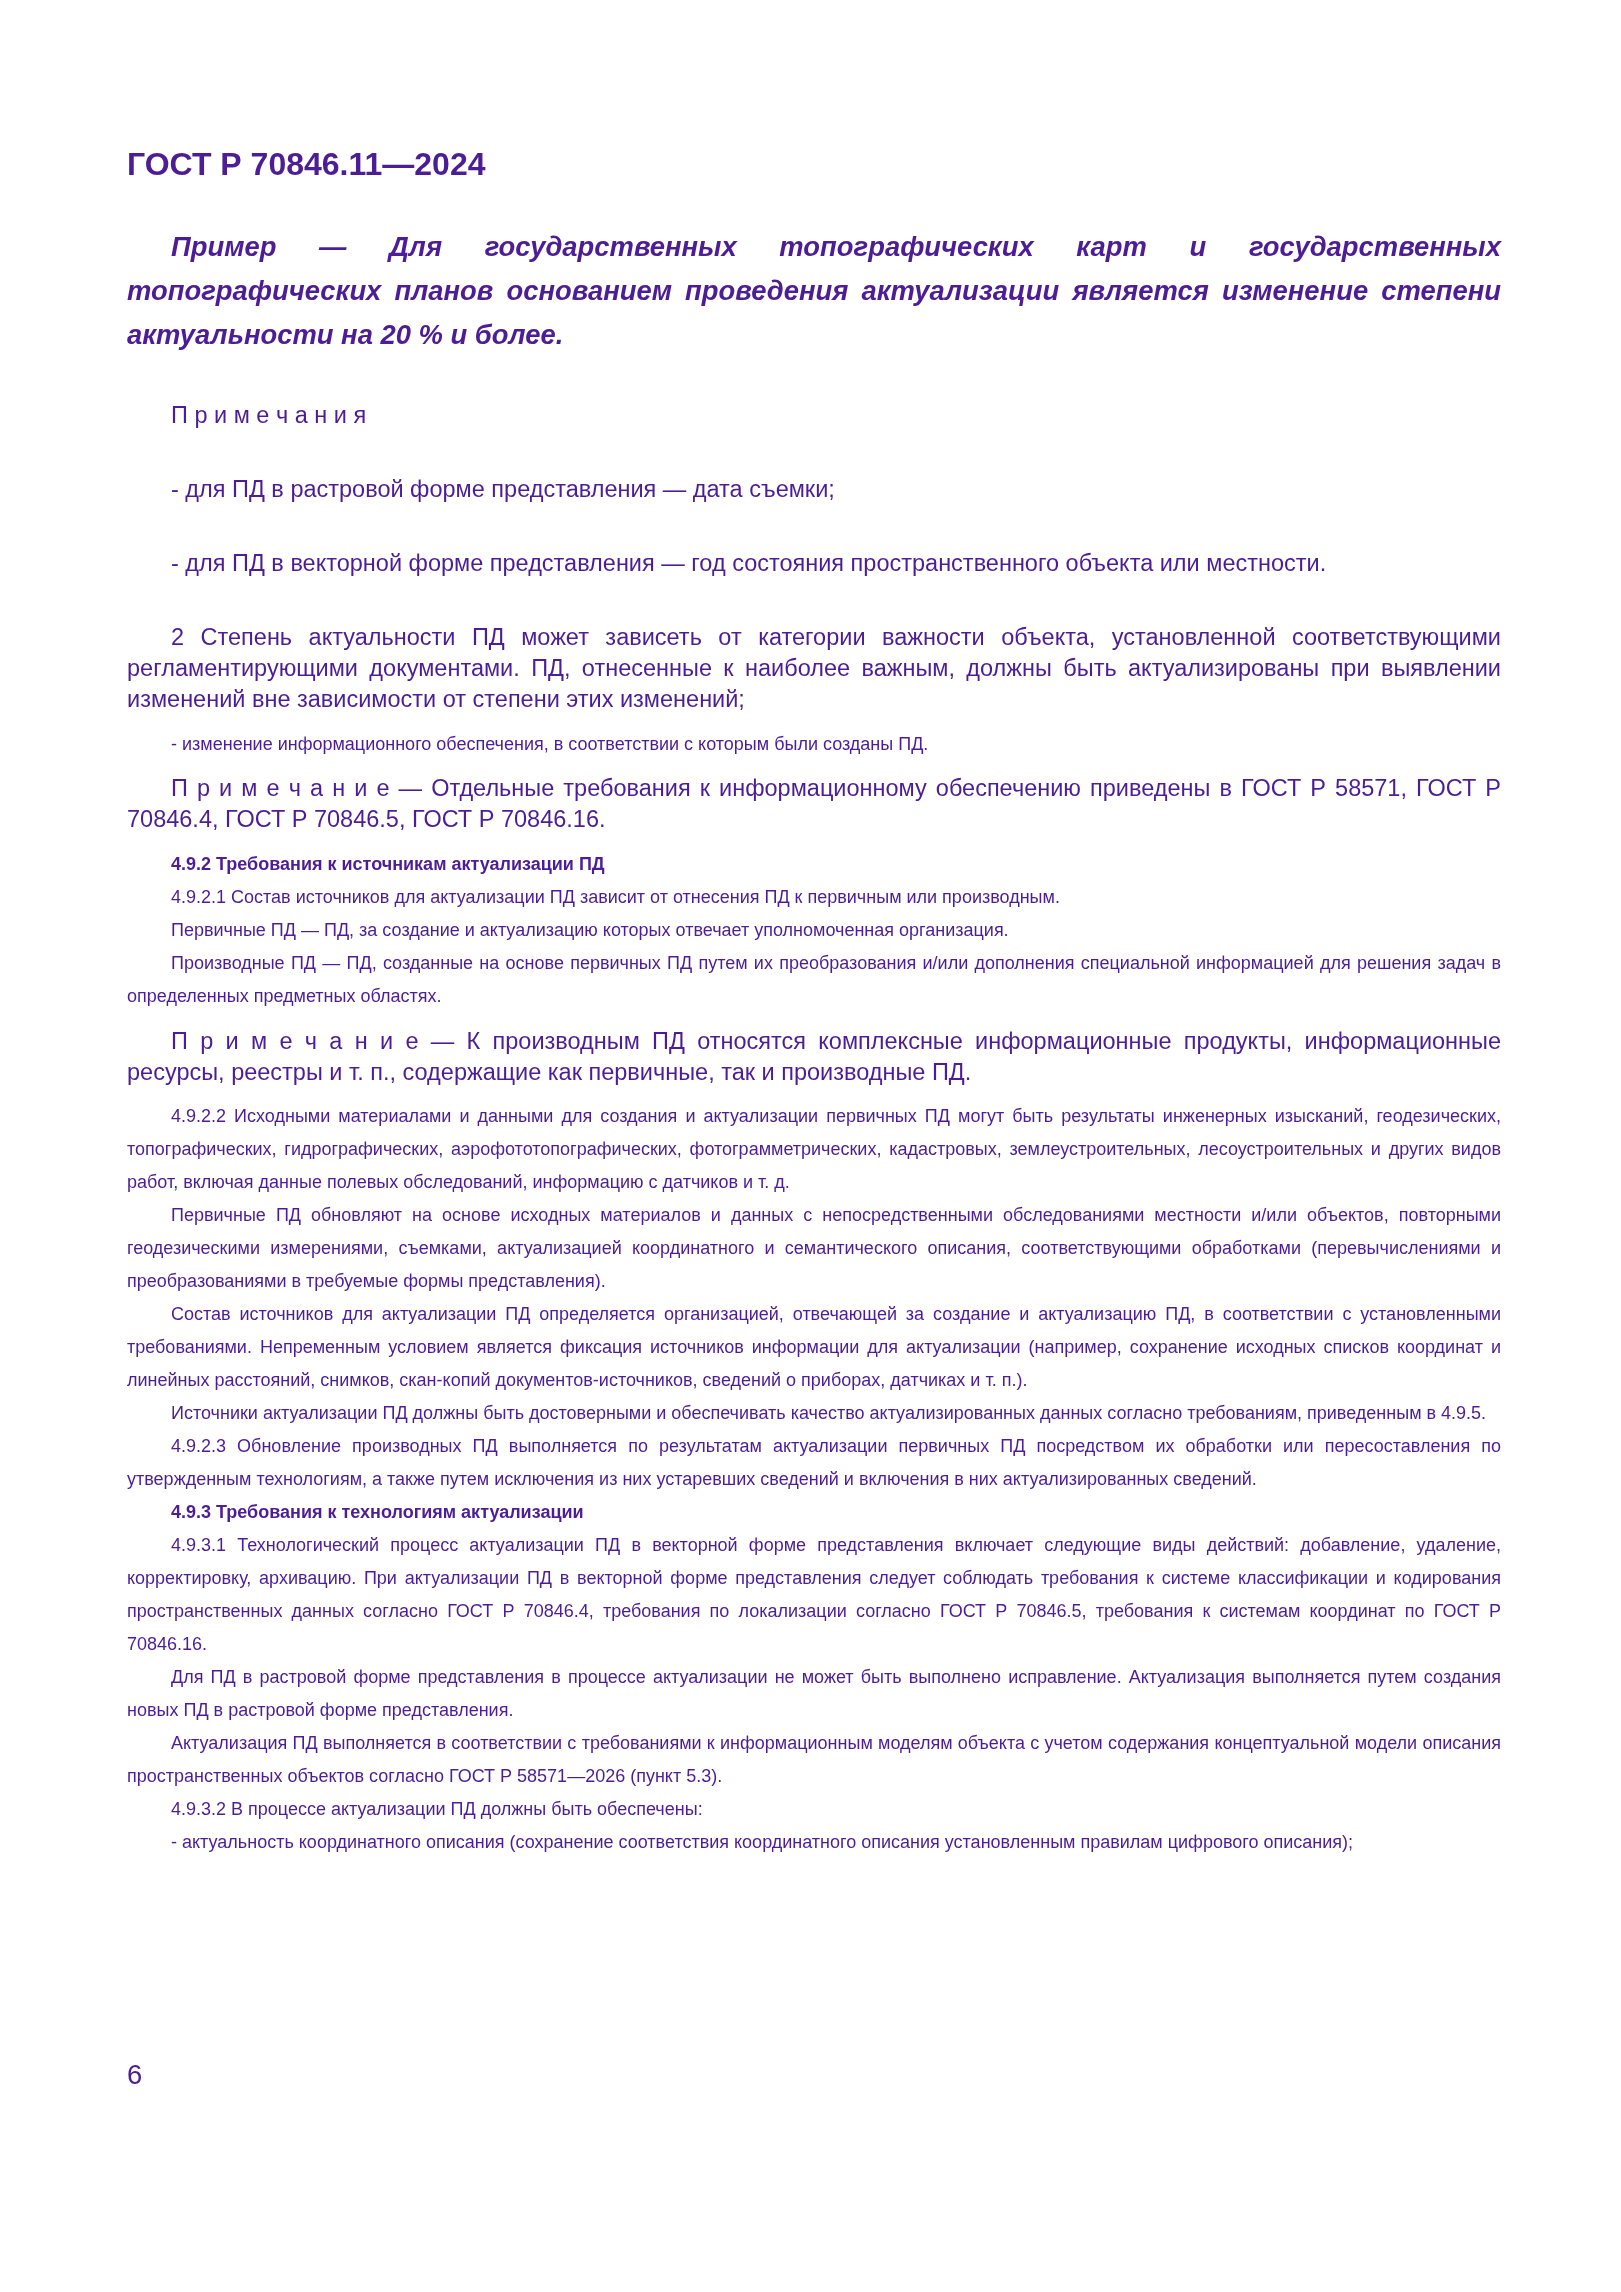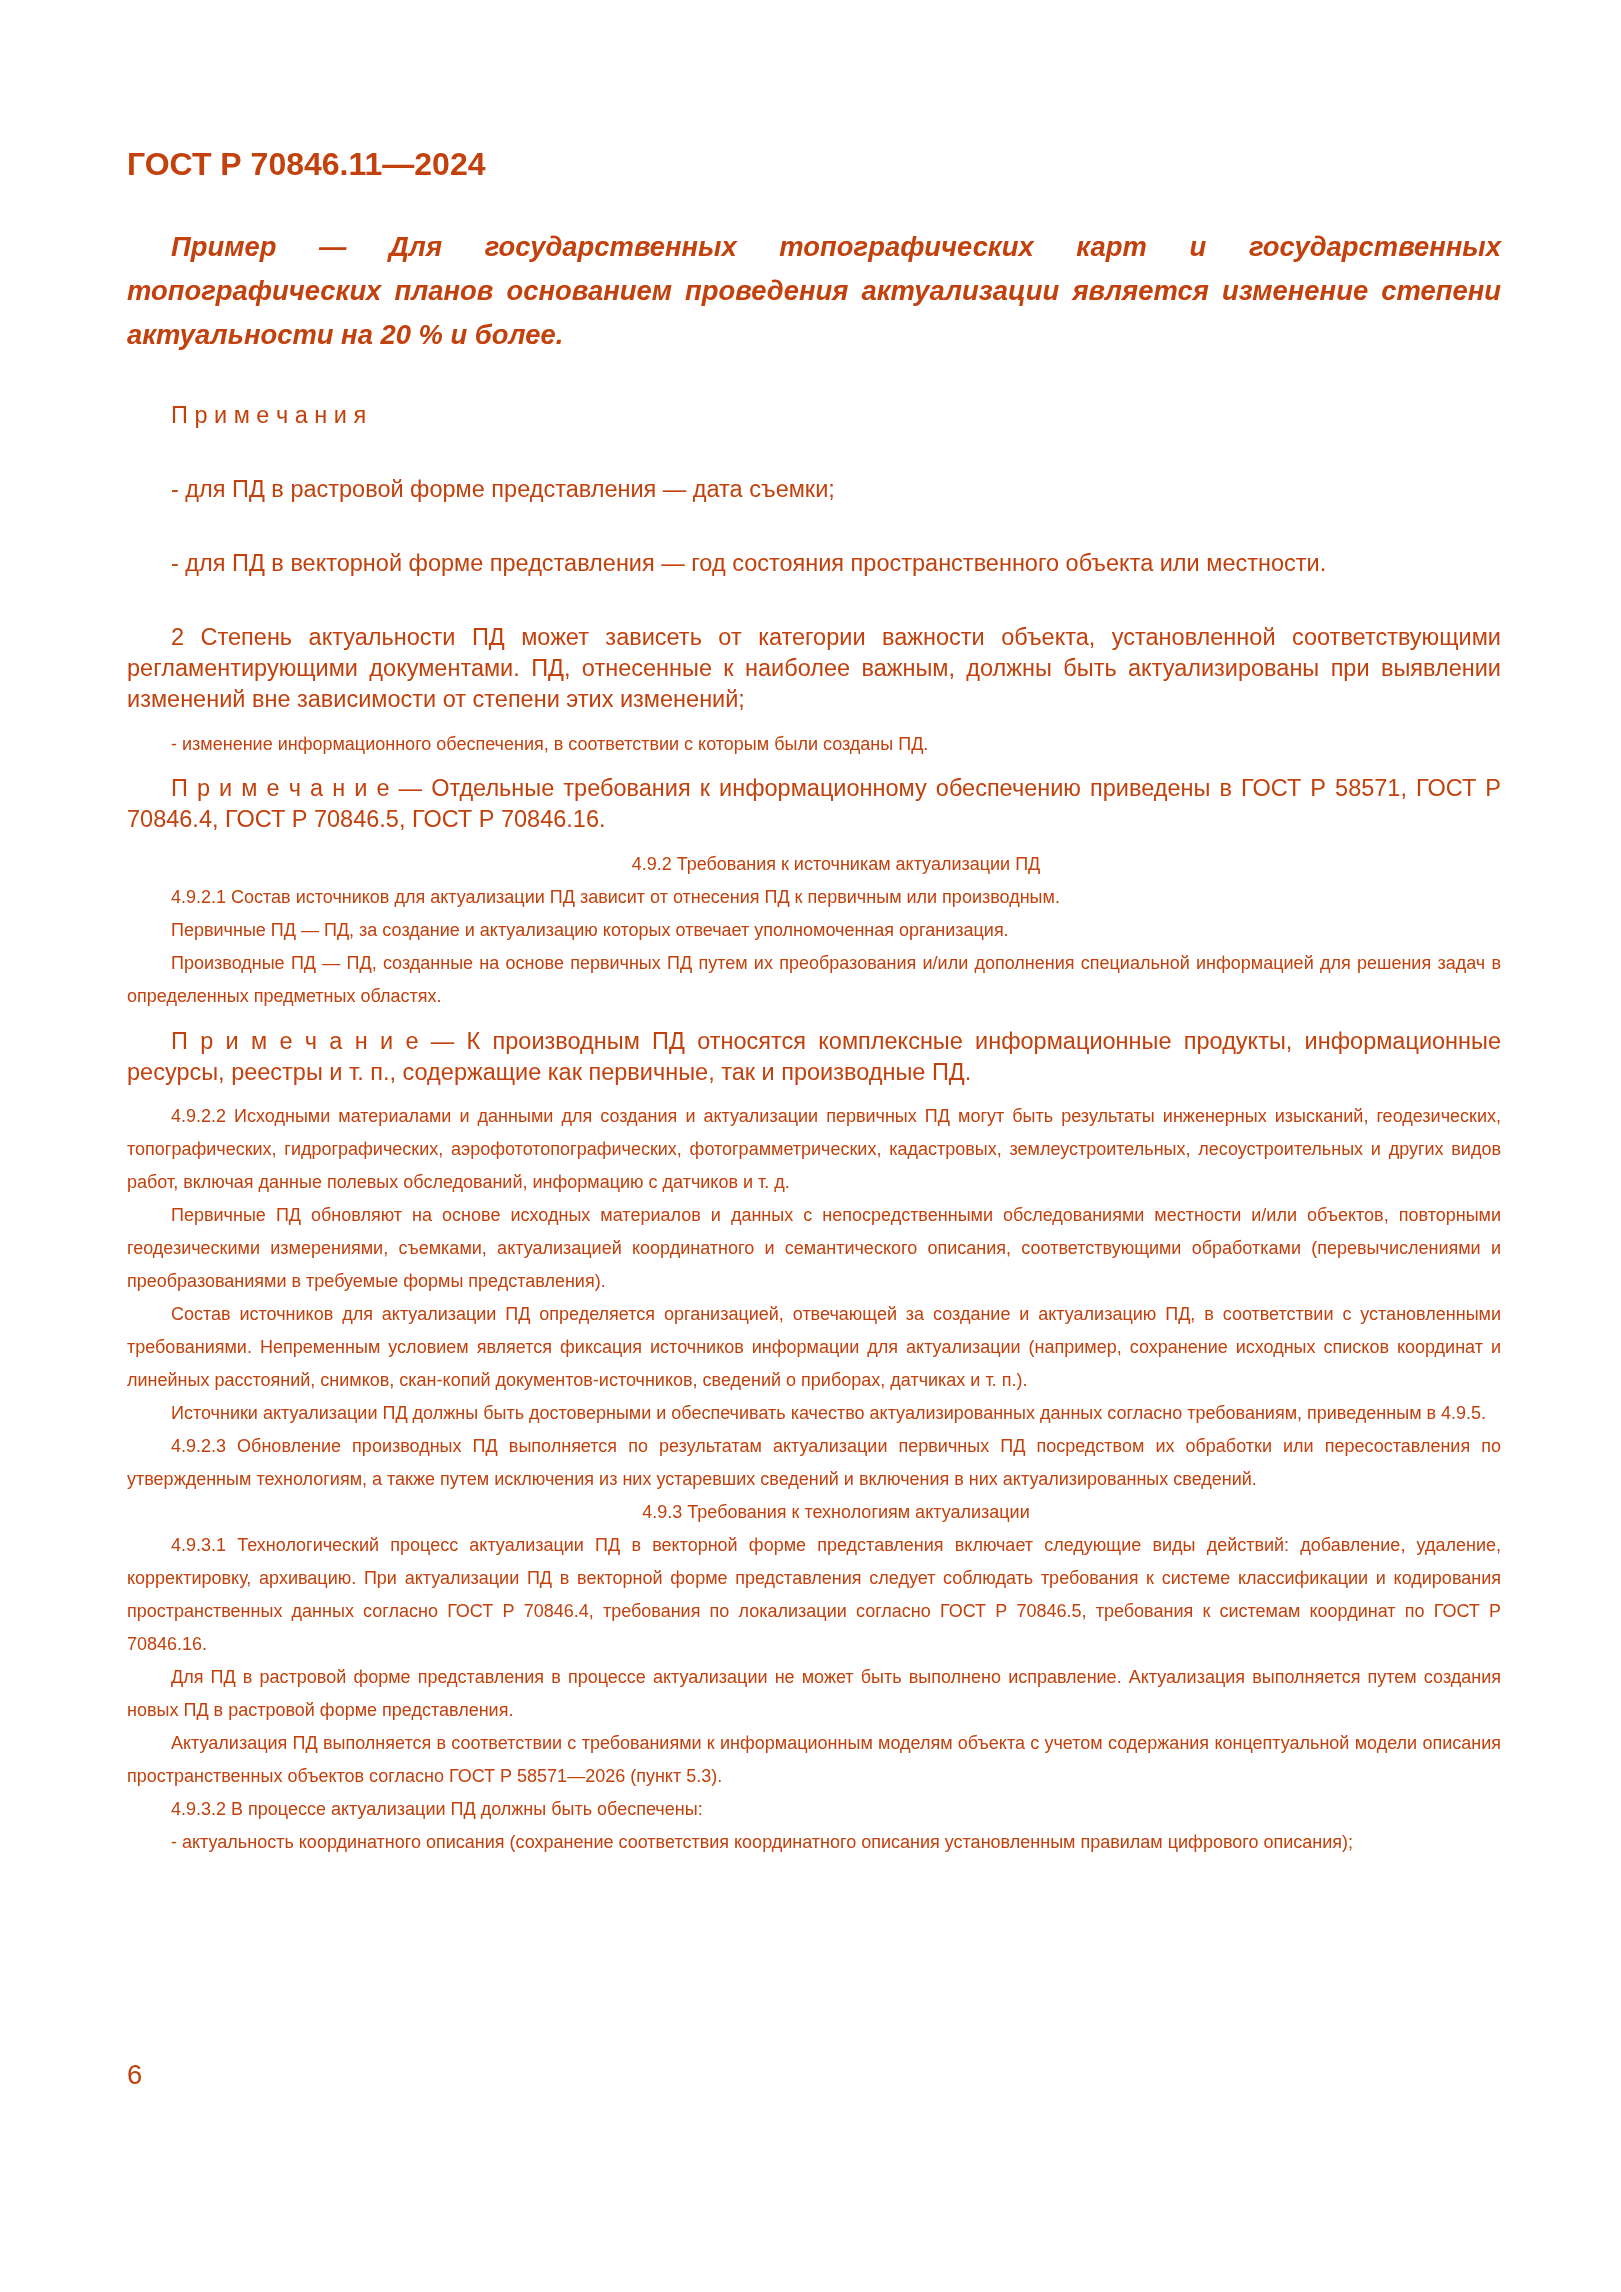--- a/index.html
+++ b/index.html
@@ -2,21 +2,21 @@
 <html lang="ru"><head>
 <meta charset="utf-8">
 <style>
   html, body { margin: 0; padding: 0; background: #e8e8e8; }
   .page {
     position: relative;
     width: 1621px;
     height: 2293px;
     background: #ffffff;
     font-family: "Liberation Sans", "DejaVu Sans", sans-serif;
-    color: #c2410c;
+    color: #4c1d95;
     overflow: hidden;
   }
   .content {
     position: absolute;
     left: 127px;
     top: 145px;
     width: 1374px;
   }
   .doc-header {
     font-size: 32px;
@@ -44,22 +44,22 @@
   .note {
     font-size: 23.5px;
     line-height: 31px;
     text-align: justify;
     text-indent: 44px;
     margin-top: 43px;
   }
   .notes-block { margin: 0 0 12.7px 0; }
   .spaced { margin: 12.7px 0 12.7px 0; }
   .heading {
-    font-weight: normal;
-    text-align: center;
+    font-weight: bold;
+    text-align: left;
   }
   .page-number {
     position: absolute;
     left: 127px;
     top: 2058px;
     font-size: 27.4px;
     line-height: 33px;
   }
 </style>
 </head>

